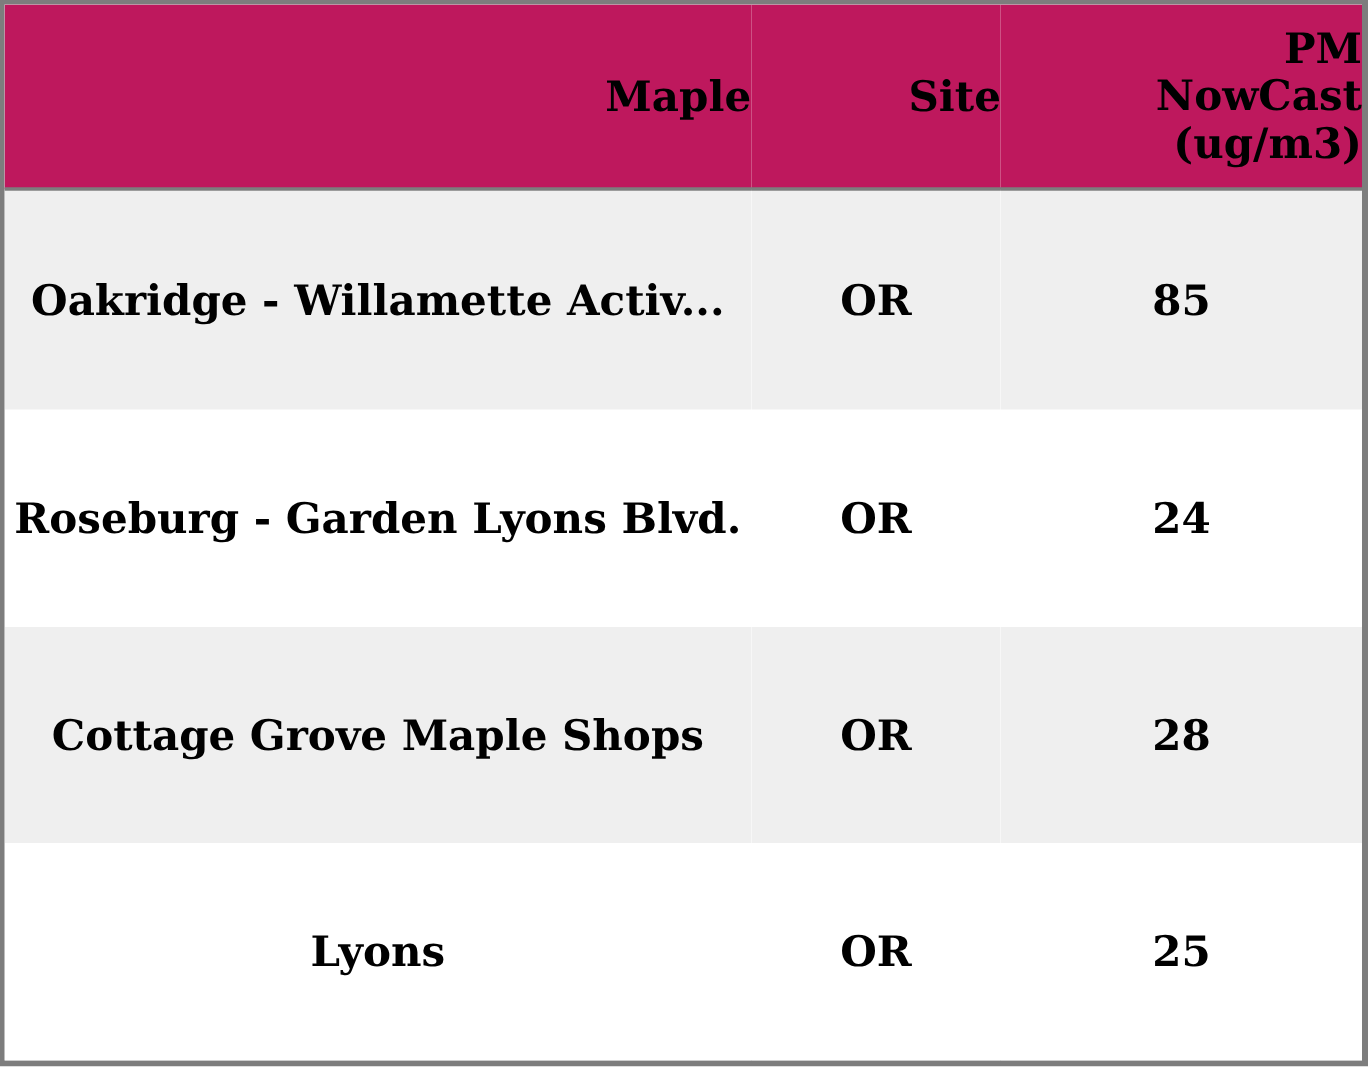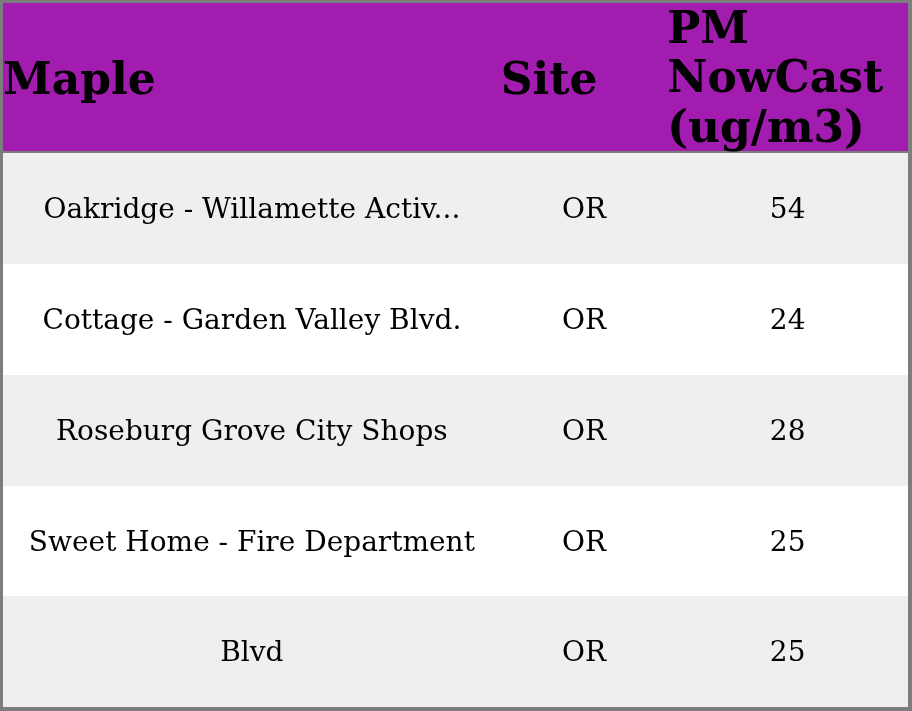--- a/index.html
+++ b/index.html
@@ -22,39 +22,39 @@
   table.data-table {
     width: 100%;
     height: 100%;
     border-collapse: collapse;
     table-layout: fixed;
   }
   col.col-site  { width: 55%; }
   col.col-state { width: 18.4%; }
   col.col-pm    { width: 26.6%; }
   thead th {
-    background: #a21caf;
+    background: #be185d;
     height: 122px;
-    font-size: 44px;
+    font-size: 28px;
     font-weight: bold;
     line-height: 1.12;
-    text-align: left;
+    text-align: right;
     vertical-align: middle;
     border-bottom: 2px solid #7d7d7d;
     padding: 0;
   }
   thead th .hdr-wrap {
     display: inline-block;
     max-width: 175px;
     vertical-align: middle;
   }
   tbody td {
     height: 58px;
     font-size: 28px;
-    font-weight: normal;
+    font-weight: bold;
     text-align: center;
     vertical-align: middle;
     padding: 0 6px;
     overflow: hidden;
     white-space: nowrap;
   }
   tbody tr:nth-child(odd)  { background: #efefef; }
   tbody tr:nth-child(even) { background: #ffffff; }
 </style>
 </head>
@@ -77,37 +77,32 @@
         </th>
         <th>
           <span class="hdr-wrap">PM NowCast (ug/m3)</span>
         </th>
       </tr>
     </thead>
     <tbody>
       <tr>
         <td>Oakridge - Willamette Activ...</td>
         <td>OR</td>
-        <td>54</td>
+        <td>85</td>
       </tr>
       <tr>
-        <td>Cottage - Garden Valley Blvd.</td>
+        <td>Roseburg - Garden Lyons Blvd.</td>
         <td>OR</td>
         <td>24</td>
       </tr>
       <tr>
-        <td>Roseburg Grove City Shops</td>
+        <td>Cottage Grove Maple Shops</td>
         <td>OR</td>
         <td>28</td>
       </tr>
       <tr>
-        <td>Sweet Home - Fire Department</td>
-        <td>OR</td>
-        <td>25</td>
-      </tr>
-      <tr>
-        <td>Blvd</td>
+        <td>Lyons</td>
         <td>OR</td>
         <td>25</td>
       </tr>
     </tbody>
   </table>
 </div>
 
 </body></html>

